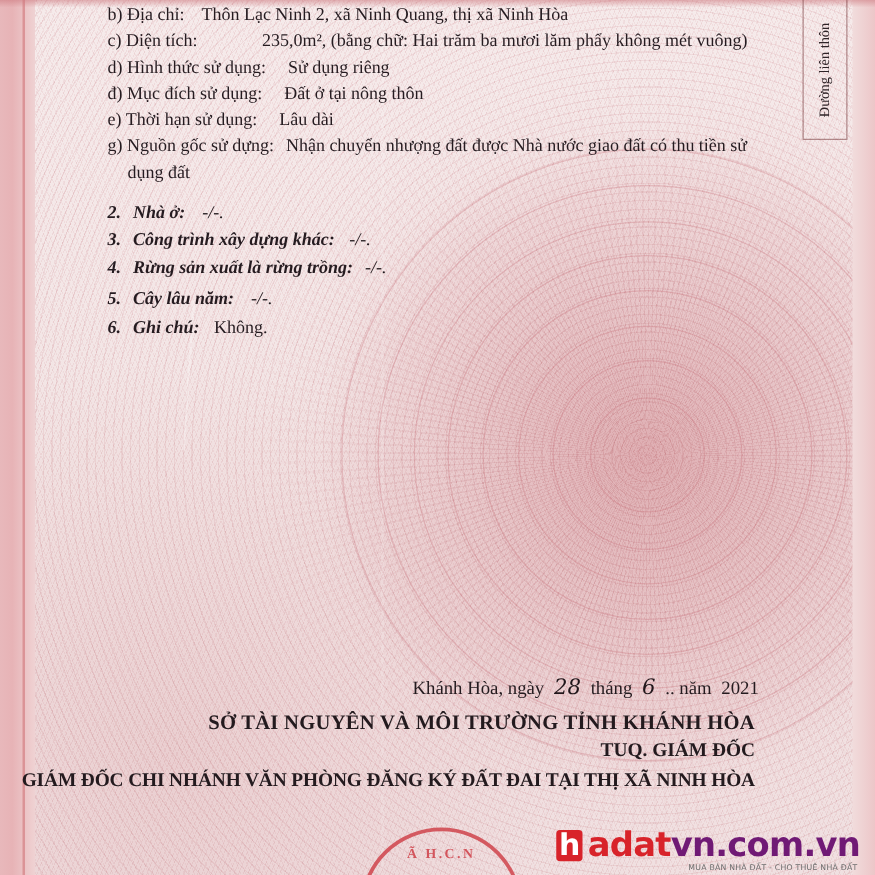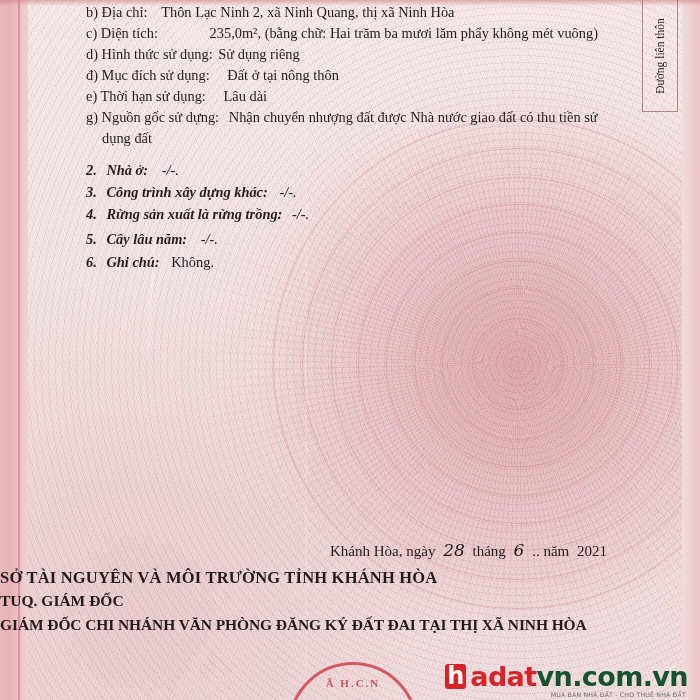--- a/index.html
+++ b/index.html
@@ -184,21 +184,21 @@
   }
   .hand {
     font-family: "DejaVu Serif", serif;
     font-style: italic;
     font-size: 17px;
     color: #20161a;
   }
   .org-line {
     position: absolute;
     width: 604px;
-    text-align: left;
+    text-align: right;
     font-weight: bold;
     white-space: nowrap;
   }
   .org1 { top: 28px; font-size: 16.5px; letter-spacing: .2px; }
   .org2 { top: 52px; font-size: 15.5px; }
   .org3 { top: 76px; font-size: 15.5px; letter-spacing: -0.1px; }
 
   
   .stamp {
     position: absolute;
@@ -231,21 +231,21 @@
     gap: 2px;
   }
   .wm-main {
     font-family: "DejaVu Sans", sans-serif;
     font-size: 27px;
     font-weight: bold;
     color: #d8232a;
     letter-spacing: -0.6px;
     line-height: 1;
   }
-  .wm-main .wm-black { color: #14532d; }
+  .wm-main .wm-black { color: #701a75; }
   .wm-sub {
     position: absolute;
     right: 2px;
     bottom: -8px;
     font-family: "DejaVu Sans", sans-serif;
     font-size: 6.2px;
     color: #6c6c6c;
     letter-spacing: .2px;
     white-space: nowrap;
   }
@@ -308,21 +308,21 @@
       <span class="val" style="margin-left:10px;">Thôn Lạc Ninh 2, xã Ninh Quang, thị xã Ninh Hòa</span>
     </div>
 
     <div class="line row indent1" style="top:23px;">
       <span class="lbl">c) Diện tích:</span>
       <span class="val" style="margin-left:48px;">235,0m², (bằng chữ: Hai trăm ba mươi lăm phẩy không mét vuông)</span>
     </div>
 
     <div class="line row indent1" style="top:44px;">
       <span class="lbl">d) Hình thức sử dụng:</span>
-      <span class="val" style="margin-left:2px;text-align:center;">Sử dụng riêng</span>
+      <span class="val" style="margin-left:14px;text-align:center;">Sử dụng riêng</span>
     </div>
 
     <div class="line row indent1" style="top:65px;">
       <span class="lbl">đ) Mục đích sử dụng:</span>
       <span class="val" style="margin-left:14px;">Đất ở tại nông thôn</span>
     </div>
 
     <div class="line row indent1" style="top:86px;">
       <span class="lbl">e) Thời hạn sử dụng:</span>
       <span class="val" style="margin-left:14px;">Lâu dài</span>

